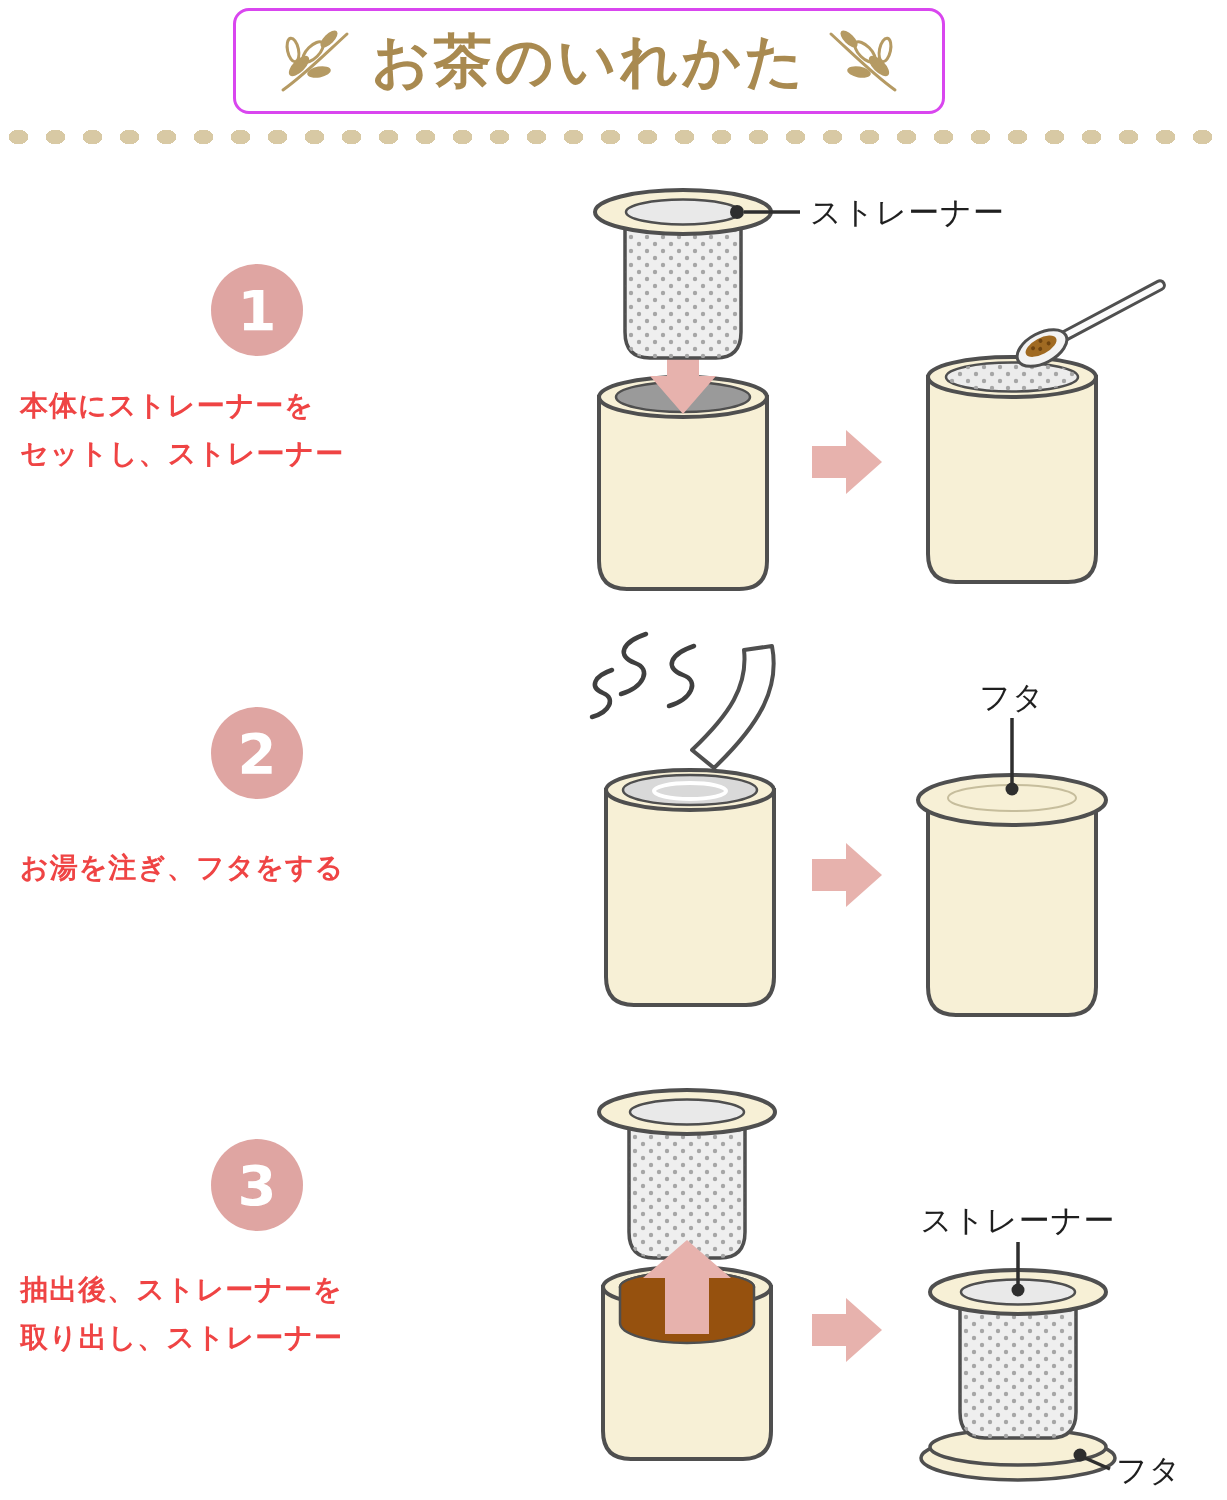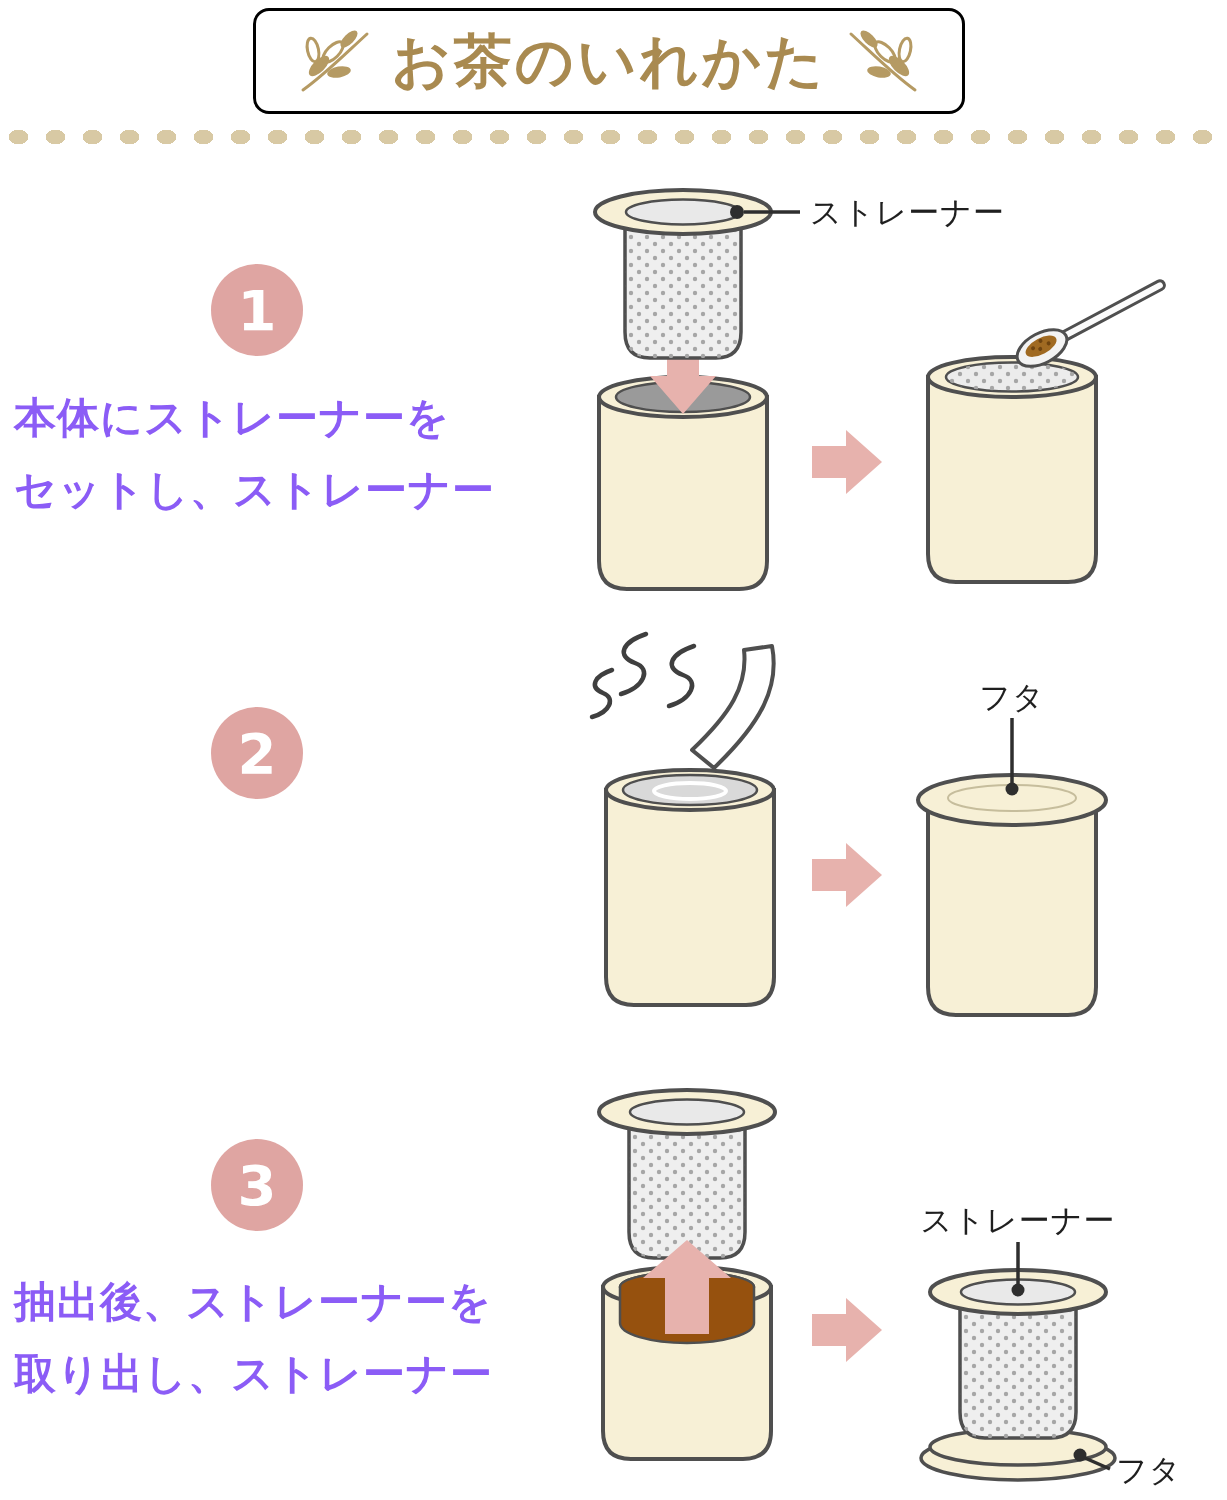--- a/index.html
+++ b/index.html
@@ -7,22 +7,22 @@
   .page {
     position: relative; width: 1227px; height: 1500px; background: #fff;
     overflow: hidden;
     font-family: "DejaVu Sans", "Liberation Sans", sans-serif;
   }
   .canvas { position: absolute; left: 0; top: 0; }
   .canvas text { font-family: "DejaVu Sans", "Liberation Sans", sans-serif; font-weight: 500; letter-spacing: 1px; }
 
   .title-box {
     position: absolute; left: 233px; top: 8px; width: 712px; height: 106px;
-    border: 3px solid #000000; border-radius: 16px; background: #fff;
-    display: flex; align-items: center; justify-content: center; gap: 16px; margin-left: 20px;
+    border: 3px solid #d946ef; border-radius: 16px; background: #fff;
+    display: flex; align-items: center; justify-content: center; gap: 16px;
   }
   .title-box h1 {
     margin: 0; font-size: 58px; line-height: 1; color: #a98a50;
     font-weight: 700; letter-spacing: 3px; white-space: nowrap;
   }
   .leaf-right { transform: scaleX(-1); }
 
   .divider {
     position: absolute; left: 0; top: 129px; width: 1227px; height: 16px;
     background-image: radial-gradient(10px 7.5px at 50% 50%, #d8c9a4 98%, transparent 100%);
@@ -32,27 +32,27 @@
   .step-badge {
     position: absolute; width: 92px; height: 92px; border-radius: 50%;
     background: #dfa5a2; color: #fff; font-size: 56px; font-weight: 700;
     display: flex; align-items: center; justify-content: center;
   }
   .badge1 { left: 211px; top: 264px; }
   .badge2 { left: 211px; top: 707px; }
   .badge3 { left: 211px; top: 1139px; }
 
   .step-text {
-    position: absolute; left: 14px; color: #8b5cf6;
-    font-size: 42px; font-weight: 700; line-height: 1.72; letter-spacing: 1px;
+    position: absolute; left: 20px; color: #ef4444;
+    font-size: 28px; font-weight: 700; line-height: 1.72; letter-spacing: 1px;
     white-space: nowrap;
   }
   .text1 { top: 382px; }
   .text2 { top: 844px; }
-  .text3 { top: 1266px; }
+  .text3 { top: 1266px; text-align: center; }
 </style>
 </head>
 <body>
 
 <div class="page">
 
   <svg class="canvas" width="1227" height="1500" viewBox="0 0 1227 1500">
     <defs>
       <pattern id="mesh" width="16" height="14" patternUnits="userSpaceOnUse">
         <circle cx="4" cy="4" r="2.2" fill="#a6a6a6"></circle>
@@ -185,18 +185,21 @@
   <div class="divider"></div>
 
   <div class="step-badge badge1">1</div>
   <div class="step-badge badge2">2</div>
   <div class="step-badge badge3">3</div>
 
   <div class="step-text text1">
     <div>本体にストレーナーを</div>
     <div>セットし、ストレーナー</div>
   </div>
+  <div class="step-text text2">
+    <div>お湯を注ぎ、フタをする</div>
+  </div>
   <div class="step-text text3">
     <div>抽出後、ストレーナーを</div>
     <div>取り出し、ストレーナー</div>
   </div>
 
 </div>
 
 </body></html>

